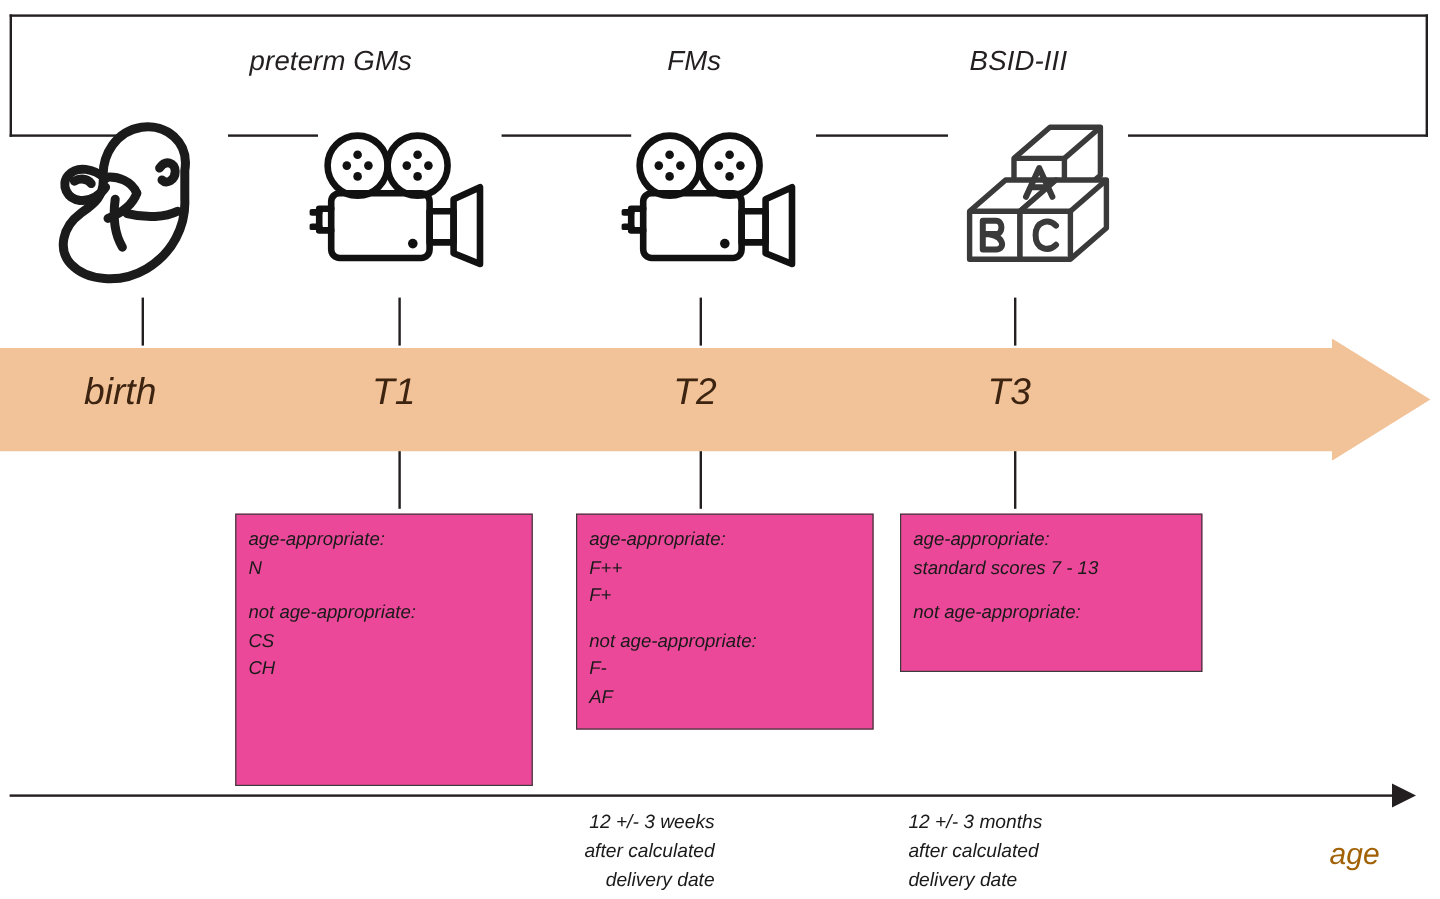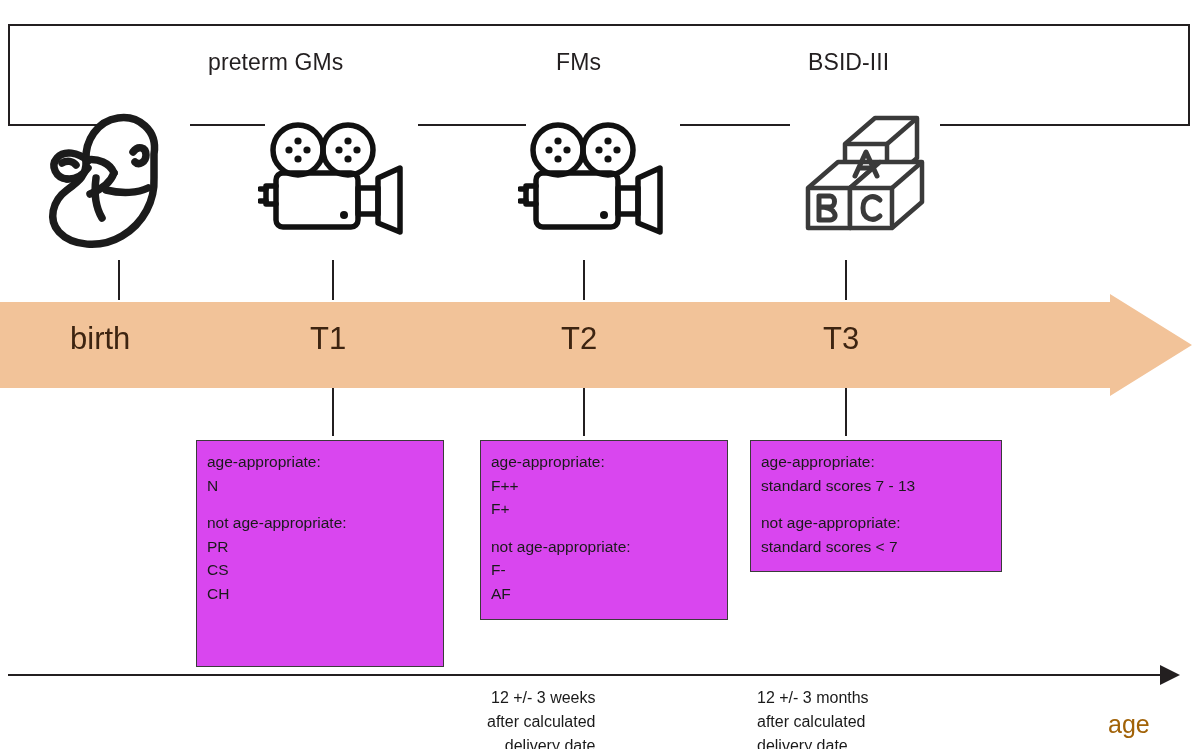--- a/index.html
+++ b/index.html
@@ -1,19 +1,19 @@
 <!DOCTYPE html>
 <html><head>
 <meta charset="utf-8">
 <style>
   html,body{margin:0;padding:0;background:#ffffff;}
   body{width:1200px;height:749px;position:relative;overflow:hidden;
        font-family:"Liberation Sans","DejaVu Sans",sans-serif;color:#1a1a1a;}
 
-  .stage{position:absolute;left:0;top:16px;width:1200px;height:710px;}
+  .stage{position:absolute;left:0;top:4px;width:1200px;height:710px;font-style:italic;}
 
   
   .bracket-left{position:absolute;left:8px;top:8px;width:2px;height:102px;background:#231f20;}
   .bracket-top{position:absolute;left:8px;top:8px;width:1182px;height:2px;background:#231f20;}
   .bracket-right{position:absolute;left:1188px;top:8px;width:2px;height:102px;background:#231f20;}
   .bseg{position:absolute;height:2px;background:#231f20;top:108px;}
 
   
   .phase-label{position:absolute;font-size:23px;color:#231f20;white-space:nowrap;
                text-align:center;letter-spacing:.1px;}
@@ -23,21 +23,21 @@
 
   
   .tick{position:absolute;width:2px;background:#231f20;}
 
   
   .band{position:absolute;left:0px;top:278px;width:1200px;height:102px;text-align:center;}
   .band svg{display:block;}
   .band-label{position:absolute;font-size:31px;color:#3d2411;white-space:nowrap;}
 
   
-  .dbox{position:absolute;border:1.6px solid #3b3b3b;background:#d946ef;box-sizing:border-box;
+  .dbox{position:absolute;border:1.6px solid #3b3b3b;background:#ec4899;box-sizing:border-box;
         padding:9px 0 9px 10px;}
   .dbox .ln{font-size:15.5px;line-height:23.5px;color:#1a1a1a;white-space:nowrap;}
   .dbox .gap{height:14px;}
 
   
   .axis-line{position:absolute;left:8px;top:658px;width:1160px;height:2px;background:#231f20;}
   .axis-head{position:absolute;left:1160px;top:649px;width:0;height:0;
              border-top:10px solid transparent;border-bottom:10px solid transparent;
              border-left:20px solid #231f20;}
   .axis-note{position:absolute;font-size:16px;line-height:24px;color:#1a1a1a;white-space:nowrap;}
@@ -180,41 +180,39 @@
 
   <div class="tick" style="left:332px;top:372px;height:48px;"></div>
   <div class="tick" style="left:583px;top:372px;height:48px;"></div>
   <div class="tick" style="left:845px;top:372px;height:48px;"></div>
 
   <div class="dbox" style="left:196px;top:424px;width:248px;height:227px;">
     <div class="ln">age-appropriate:</div>
     <div class="ln">N</div>
     <div class="gap"></div>
     <div class="ln">not age-appropriate:</div>
-    <div class="ln">PR</div>
     <div class="ln">CS</div>
     <div class="ln">CH</div>
   </div>
 
   <div class="dbox" style="left:480px;top:424px;width:248px;height:180px;">
     <div class="ln">age-appropriate:</div>
     <div class="ln">F++</div>
     <div class="ln">F+</div>
     <div class="gap"></div>
     <div class="ln">not age-appropriate:</div>
     <div class="ln">F-</div>
     <div class="ln">AF</div>
   </div>
 
   <div class="dbox" style="left:750px;top:424px;width:252px;height:132px;">
     <div class="ln">age-appropriate:</div>
     <div class="ln">standard scores 7 - 13</div>
     <div class="gap"></div>
     <div class="ln">not age-appropriate:</div>
-    <div class="ln">standard scores &lt; 7</div>
   </div>
 
   <div class="axis-line"></div>
   <div class="axis-head"></div>
 
 
   <div class="axis-note" style="left:487px;top:670px;text-align:right;">
     <div>12 +/- 3 weeks</div>
     <div>after calculated</div>
     <div>delivery date</div>

